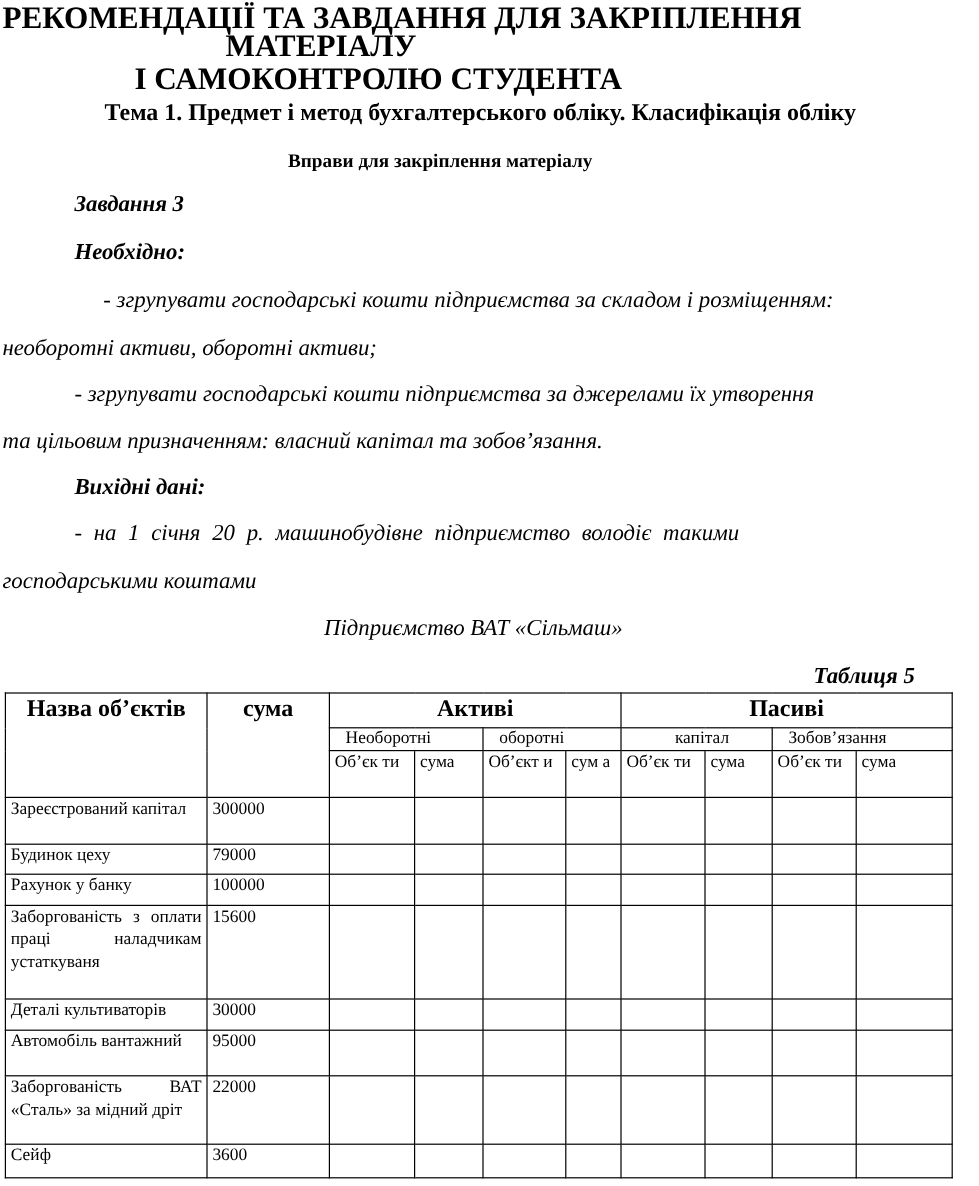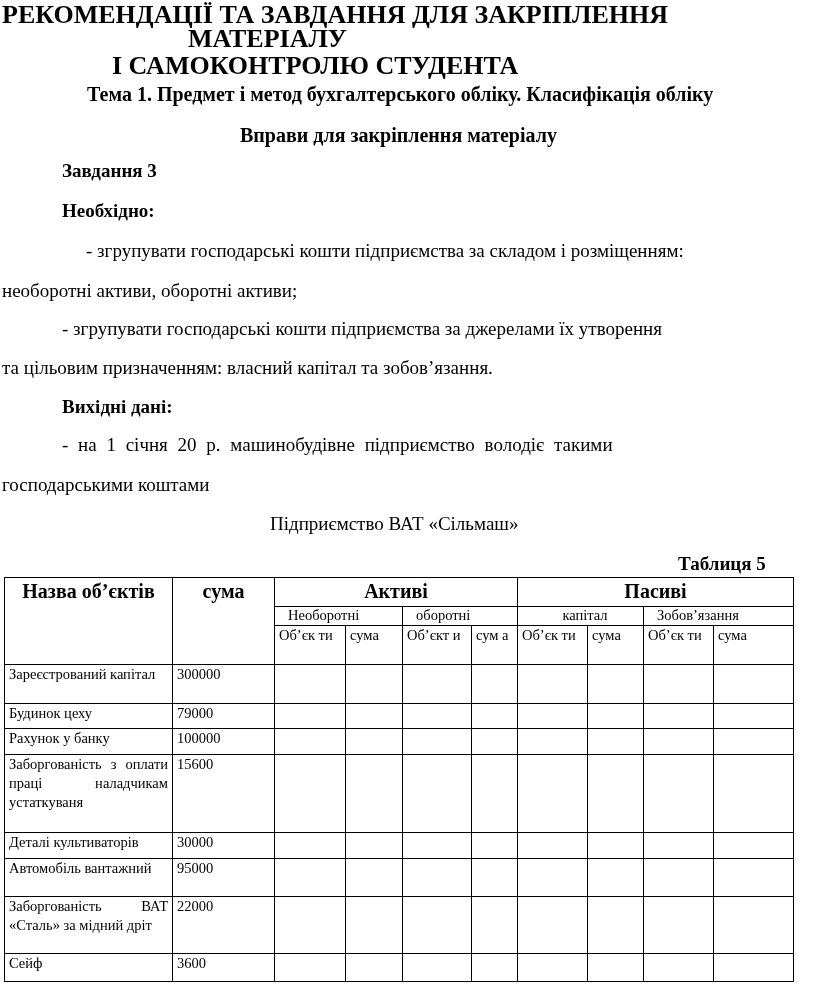--- a/index.html
+++ b/index.html
@@ -1,34 +1,34 @@
 <!DOCTYPE html>
 <html><head>
 <meta charset="utf-8">
 <style>
   html, body { margin:0; padding:0; background:#ffffff; }
   body { width:816px; height:988px; position:relative; overflow:hidden; color:#000; font-family:"Liberation Serif", serif; }
   .abs { position:absolute; white-space:nowrap; }
   .h1 { font-weight:bold; font-size:26px; line-height:22px; }
   .bold { font-weight:bold; }
-  .p { font-size:19px; }
+  .p { font-size:19px;font-style:italic; }
   table { position:absolute; left:4px; top:577px; border-collapse:collapse; table-layout:fixed; }
   td { border:1.5px solid #000; padding:0 4px; vertical-align:top; font-size:14.5px; line-height:19px; }
   .big { font-weight:bold; font-size:20px; text-align:center; vertical-align:top; line-height:26px;margin-top:28px; }
   .sub { font-size:14.5px; text-align:center; line-height:17px;padding-left:13px; }
   .name { text-align:justify; text-align-last:left; }
 </style>
 </head>
 <body>
 
 <div class="abs h1" style="left:2px; top:4px;">РЕКОМЕНДАЦІЇ ТА ЗАВДАННЯ ДЛЯ ЗАКРІПЛЕННЯ</div>
 <div class="abs h1" style="left:188px; top:28px;">МАТЕРІАЛУ</div>
 <div class="abs h1" style="left:112px; top:55px;">І САМОКОНТРОЛЮ СТУДЕНТА</div>
 <div class="abs h1" style="left:62px; top:83px; font-size:20px;margin-left:25px;">Тема 1. Предмет і метод бухгалтерського обліку. Класифікація обліку</div>
-<div class="abs h1" style="left:240px; top:124px; font-size:20px;">Вправи для закріплення матеріалу</div>
+<div class="abs h1" style="left:240px; top:124px; font-size:16px;">Вправи для закріплення матеріалу</div>
 
 <div class="abs p bold" style="left:62px; top:160px;">Завдання 3</div>
 <div class="abs p bold" style="left:62px; top:200px;">Необхідно:</div>
 <div class="abs p" style="left:62px; top:240px;margin-left:24px;">- згрупувати господарські кошти підприємства за складом і розміщенням:</div>
 <div class="abs p" style="left:2px; top:280px;">необоротні активи, оборотні активи;</div>
 <div class="abs p" style="left:62px; top:318px;">- згрупувати господарські кошти підприємства за джерелами їх утворення</div>
 <div class="abs p" style="left:2px; top:357px;text-align:right;">та цільовим призначенням: власний капітал та зобов’язання.</div>
 <div class="abs p bold" style="left:62px; top:396px;">Вихідні дані:</div>
 <div class="abs p" style="left:62px; top:434px; word-spacing:5px;text-align:right;">- на 1 січня 20 р. машинобудівне підприємство володіє такими</div>
 <div class="abs p" style="left:2px; top:474px;">господарськими коштами</div>

